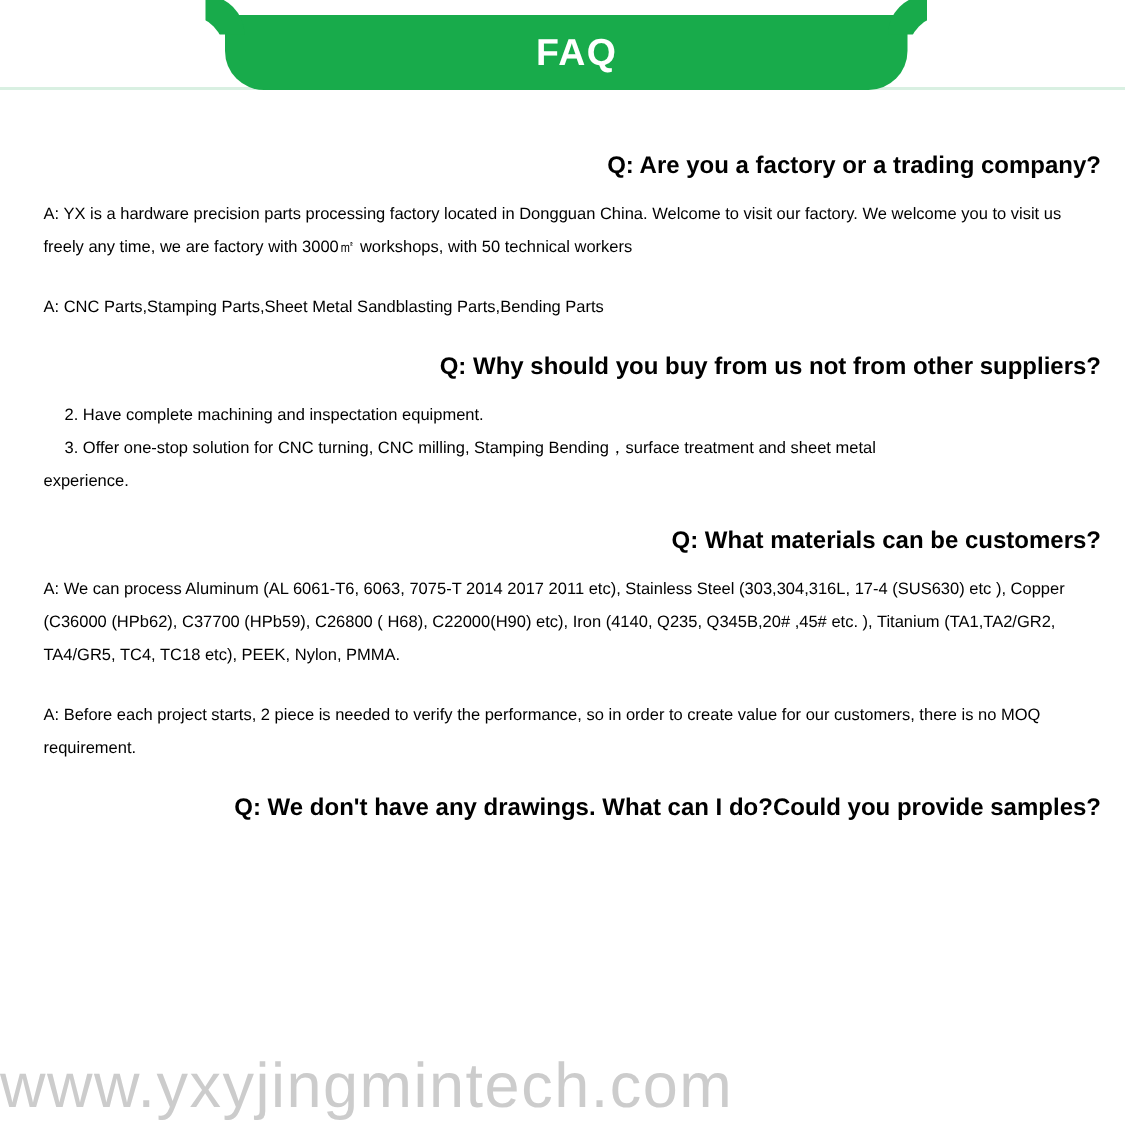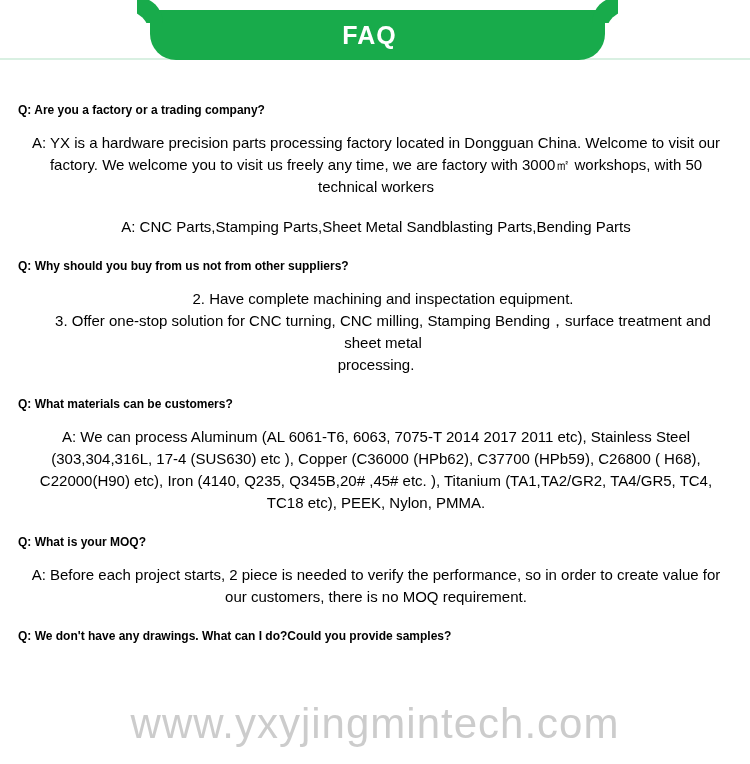--- a/index.html
+++ b/index.html
@@ -56,21 +56,21 @@
     box-shadow: 13px -13px 0 0 #18ab4b;
   }
   .banner-shape:after {
     right: -26px;
     border-top-left-radius: 26px;
     box-shadow: -13px -13px 0 0 #18ab4b;
   }
   .banner-title {
     position: absolute;
     top: 10px;
-    left: 142px;
+    left: 157px;
     width: 455px;
     height: 50px;
     line-height: 50px;
     text-align: center;
     color: #ffffff;
     font-size: 25px;
     font-weight: bold;
     letter-spacing: 1px;
   }
 
@@ -78,42 +78,41 @@
   .faq-body {
     padding: 22px 16px 0 18px;
     font-size: 14.6px;
     line-height: 22px;
   }
   .faq-item {
     margin-bottom: 18px;
   }
   .faq-q {
     font-weight: bold;
-    font-size: 12px;
+    font-size: 16px;
     margin: 0 0 6px 0;
     line-height: 21px;
+    text-align: right;
   }
   .faq-a {
     margin: 11px;
-    font-size: 15px;
+    font-size: 11px;
     line-height: 22px;
-    text-align: center;
   }
   .faq-a .indent {
     display: block;
     padding-left: 14px;
   }
 
   
   .watermark {
     position: absolute;
     left: 0;
     top: 700px;
     width: 750px;
-    text-align: center;
     font-size: 42px;
     color: rgba(120,120,120,0.38);
     font-family: "Liberation Sans", sans-serif;
     letter-spacing: 1px;
     pointer-events: none;
     white-space: nowrap;
   }
 </style>
 </head>
 <body>
@@ -138,37 +137,36 @@
     <p class="faq-a">
       <span>A: CNC Parts,Stamping Parts,Sheet Metal Sandblasting Parts,Bending Parts</span>
     </p>
   </div>
 
   <div class="faq-item">
     <p class="faq-q">Q: Why should you buy from us not from other suppliers?</p>
     <p class="faq-a">
       <span class="indent">2. Have complete machining and inspectation equipment.</span>
       <span class="indent">3. Offer one-stop solution for CNC turning, CNC milling, Stamping Bending，surface treatment and sheet metal</span>
-      <span>processing.</span>
+      <span>experience.</span>
     </p>
   </div>
 
   <div class="faq-item">
     <p class="faq-q">Q: What materials can be customers?</p>
     <p class="faq-a">
       <span>A: We can process Aluminum (AL 6061-T6, 6063, 7075-T 2014 2017 2011 etc), Stainless Steel (303,304,316L, 17-4</span>
       <span>(SUS630) etc ),</span>
       <span>Copper (C36000 (HPb62), C37700 (HPb59), C26800 ( H68), C22000(H90) etc), Iron (4140, Q235, Q345B,20# ,45#</span>
       <span>etc. ), Titanium (TA1,TA2/GR2, TA4/GR5, TC4, TC18 etc), PEEK, Nylon, PMMA.</span>
     </p>
   </div>
 
 
   <div class="faq-item">
-    <p class="faq-q">Q: What is your MOQ?</p>
     <p class="faq-a">
       <span>A: Before each project starts, 2 piece is needed to verify the performance, so in order to create value for our</span>
       <span>customers, there is no MOQ requirement.</span>
     </p>
   </div>
 
   <div class="faq-item">
     <p class="faq-q">Q: We don't have any drawings. What can I do?Could you provide samples?</p>
 
   </div>

